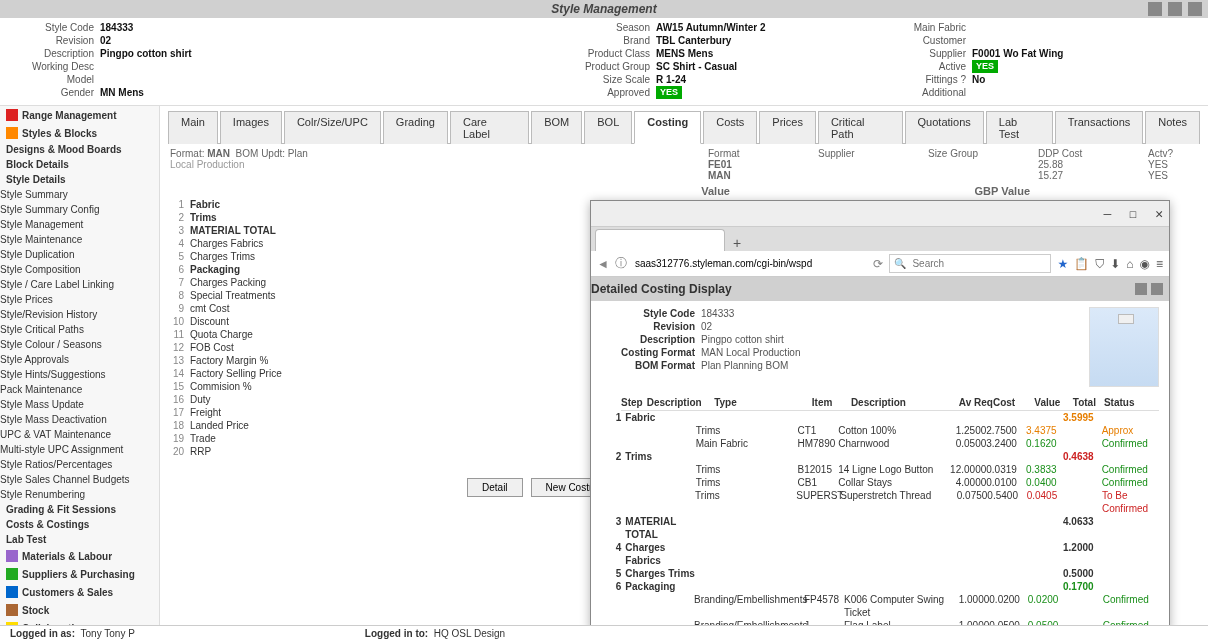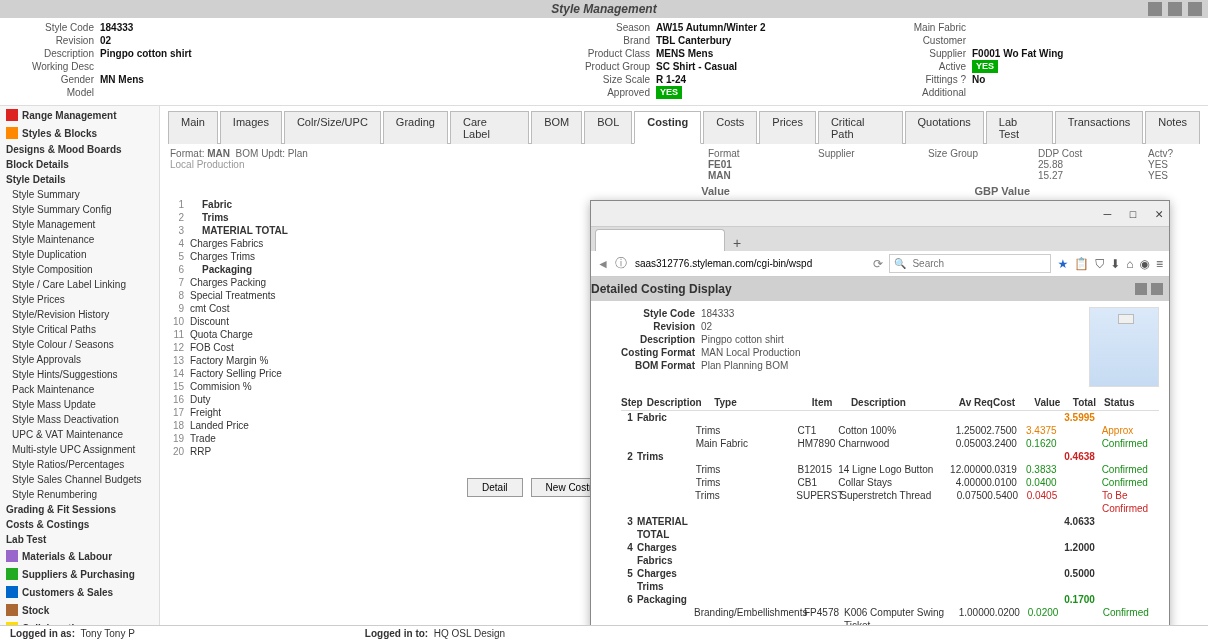--- a/index.html
+++ b/index.html
@@ -21,21 +21,21 @@
   .hdr-col.right .hdr-label { width: 170px; }
   .badge-yes { background: #0a0; color: #fff; padding: 0 4px; font-size: 9px; font-weight: bold; }
   
   
   .main { display: flex; height: calc(100% - 108px); }
   
   
   .leftnav { width: 160px; background: #f7f7f7; border-right: 1px solid #ddd; overflow-y: auto; font-size: 10px; }
   .nav-section { font-weight: bold; padding: 3px 6px; cursor: pointer; display: flex; align-items: center; gap: 4px; }
   .nav-section .sq { width: 12px; height: 12px; display: inline-block; }
-  .nav-item { padding: 2px 6px 2px 12px; color: #333; cursor: pointer; }
+  .nav-item { padding: 2px 6px 2px 0; color: #333; cursor: pointer; }
   .nav-sub { font-weight: bold; padding: 2px 6px; }
   .sq-red { background: #d22; }
   .sq-orange { background: #f80; }
   .sq-purple { background: #96c; }
   .sq-green { background: #2a2; }
   .sq-blue { background: #06c; }
   .sq-brown { background: #a63; }
   .sq-yellow { background: #fd0; }
   
   
@@ -52,21 +52,21 @@
   .cost-hdr .right { display: flex; gap: 60px; text-align: left; }
   .cost-hdr .right div { min-width: 50px; }
   
   .cost-table { font-size: 10px; }
   .ct-row { display: flex; line-height: 13px; }
   .ct-num { width: 22px; text-align: right; color: #888; padding-right: 6px; }
   .ct-desc { width: 300px; }
   .ct-cur { width: 30px; color: #666; }
   .ct-val { width: 40px; text-align: right; }
   .ct-gbp { width: 240px; text-align: right; }
-  .bold { font-weight: bold; margin-left: 12px; }
+  .bold { font-weight: bold; }
   .orange { color: #e67e00; }
   
   .cost-buttons { display: flex; gap: 8px; margin-top: 20px; justify-content: flex-end; padding-right: 430px; }
   .btn { border: 1px solid #999; background: #f0f0f0; padding: 3px 14px; font-size: 10px; cursor: pointer; }
   
   
   .browser { position: absolute; top: 200px; left: 590px; width: 580px; height: 430px; background: #fff; box-shadow: 0 2px 10px rgba(0,0,0,0.3); border: 1px solid #888; font-size: 10px; }
   .br-titlebar { height: 26px; background: #eee; display: flex; align-items: center; justify-content: flex-end; padding: 0 6px; gap: 18px; border-bottom: 1px solid #ccc; }
   .br-ctrl { font-size: 13px; color: #444; cursor: pointer; font-family: monospace; }
   .br-tabs { display: flex; background: #ddd; height: 24px; align-items: flex-end; }
@@ -133,26 +133,26 @@
       </div>
     <div class="hdr-row">
         <span class="hdr-label">Description</span>
         <span class="hdr-val">Pingpo cotton shirt</span>
       </div>
     <div class="hdr-row">
         <span class="hdr-label">Working Desc</span>
         <span class="hdr-val"></span>
       </div>
     <div class="hdr-row">
+        <span class="hdr-label">Model</span>
+        <span class="hdr-val"></span>
+      </div>
+    <div class="hdr-row">
         <span class="hdr-label">Gender</span>
         <span class="hdr-val">MN Mens</span>
-      </div>
-    <div class="hdr-row">
-        <span class="hdr-label">Model</span>
-        <span class="hdr-val"></span>
       </div>
   </div>
   <div class="hdr-col mid">
     <div class="hdr-row">
         <span class="hdr-label">Season</span>
         <span class="hdr-val">AW15 Autumn/Winter 2</span>
       </div>
     <div class="hdr-row">
         <span class="hdr-label">Brand</span>
         <span class="hdr-val">TBL Canterbury</span>

